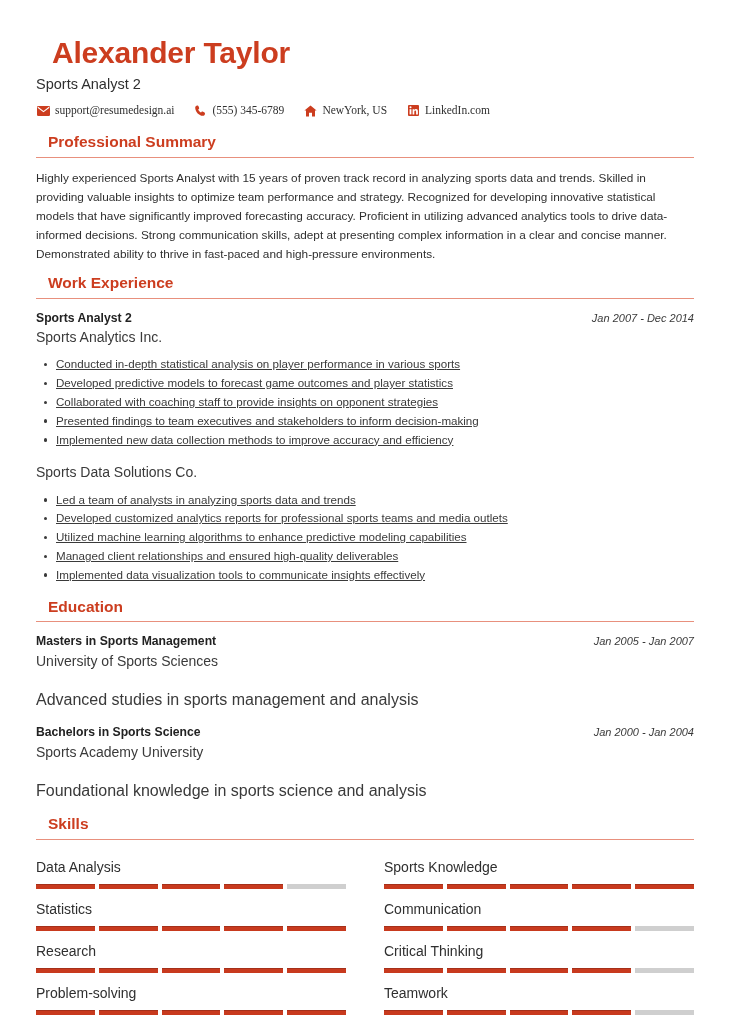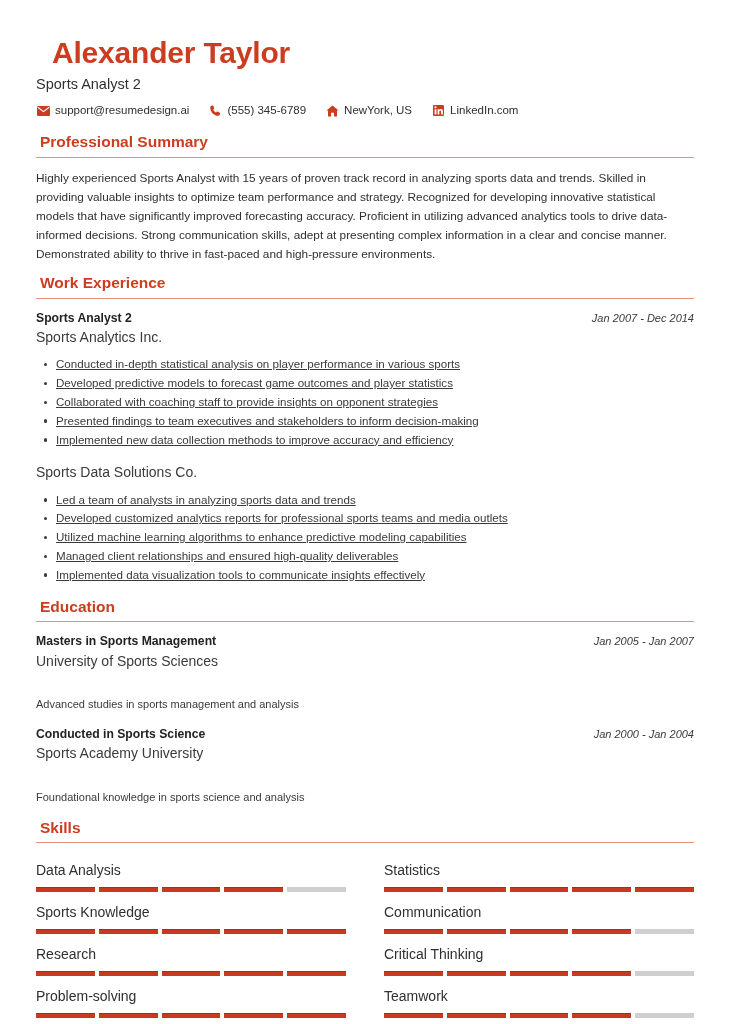--- a/index.html
+++ b/index.html
@@ -55,29 +55,29 @@
   .contact-item .ic {
     display: inline-flex;
     align-items: center;
     justify-content: center;
     width: 14px;
     height: 12px;
     margin-right: 5px;
     flex: 0 0 auto;
   }
   .contact-item .ic svg { display: block; }
-  .contact-text { line-height: 1; }
+  .contact-text { line-height: 1; font-family: Liberation Serif, serif; }
 
   
   .section { margin-bottom: 4px; }
   .section-title {
     font-size: 15.5px;
     font-weight: bold;
     color: #cc3d1f;
-    margin: 10px 0 5px 4px;
+    margin: 10px 0 5px 12px;
     line-height: 1.2;
   }
   .section-rule {
     height: 1px;
     background: #e8907d;
     width: 100%;
     margin-bottom: 11px;
   }
 
   
@@ -110,24 +110,24 @@
     padding-left: 12px;
     line-height: 1.35;
   }
   .entry-org {
     font-size: 14px;
     color: #3a3a3a;
     line-height: 1.45;
     margin-top: 1px;
   }
   .entry-desc {
-    font-size: 11px;
+    font-size: 16px;
     color: #3a3a3a;
     line-height: 1.45;
-    margin-top: 26px;
+    margin-top: 17px;
   }
   ul.bullets {
     margin: 8px 0 0 0;
     padding-left: 19px;
     list-style: none;
   }
   ul.bullets li {
     position: relative;
     font-size: 11.6px;
     color: #3a3a3a;
@@ -270,21 +270,21 @@
         <div class="entry">
           <div class="entry-head">
             <div class="entry-title">Masters in Sports Management</div>
             <div class="entry-date">Jan 2005 - Jan 2007</div>
           </div>
           <div class="entry-org">University of Sports Sciences</div>
           <div class="entry-desc">Advanced studies in sports management and analysis</div>
         </div>
         <div class="entry">
           <div class="entry-head">
-            <div class="entry-title">Conducted in Sports Science</div>
+            <div class="entry-title">Bachelors in Sports Science</div>
             <div class="entry-date">Jan 2000 - Jan 2004</div>
           </div>
           <div class="entry-org">Sports Academy University</div>
           <div class="entry-desc">Foundational knowledge in sports science and analysis</div>
         </div>
       </div>
   </div>
 
   <div class="section">
     <div class="section-title">Skills</div>
@@ -294,31 +294,31 @@
           <div class="skill-name">Data Analysis</div>
           <div class="skill-bar">
             <div class="seg on"></div>
             <div class="seg on"></div>
             <div class="seg on"></div>
             <div class="seg on"></div>
             <div class="seg"></div>
           </div>
         </div>
         <div class="skill">
+          <div class="skill-name">Sports Knowledge</div>
+          <div class="skill-bar">
+            <div class="seg on"></div>
+            <div class="seg on"></div>
+            <div class="seg on"></div>
+            <div class="seg on"></div>
+            <div class="seg on"></div>
+          </div>
+        </div>
+        <div class="skill">
           <div class="skill-name">Statistics</div>
-          <div class="skill-bar">
-            <div class="seg on"></div>
-            <div class="seg on"></div>
-            <div class="seg on"></div>
-            <div class="seg on"></div>
-            <div class="seg on"></div>
-          </div>
-        </div>
-        <div class="skill">
-          <div class="skill-name">Sports Knowledge</div>
           <div class="skill-bar">
             <div class="seg on"></div>
             <div class="seg on"></div>
             <div class="seg on"></div>
             <div class="seg on"></div>
             <div class="seg on"></div>
           </div>
         </div>
         <div class="skill">
           <div class="skill-name">Communication</div>

